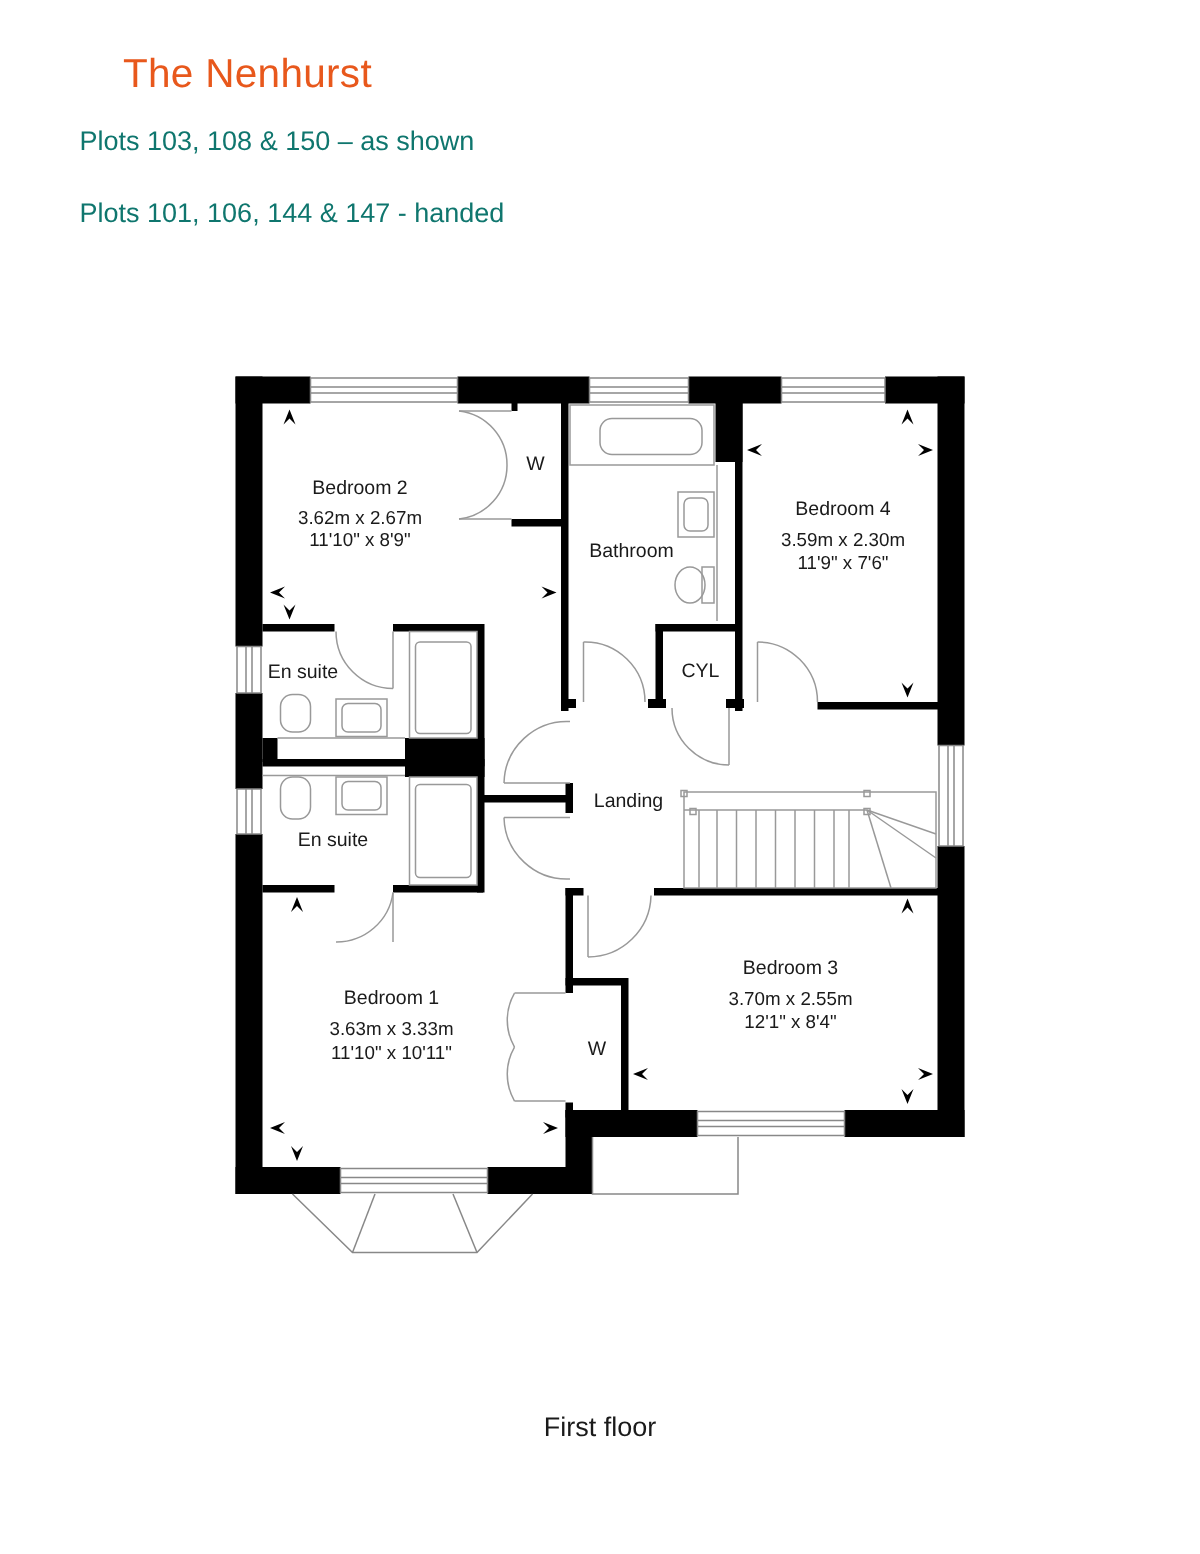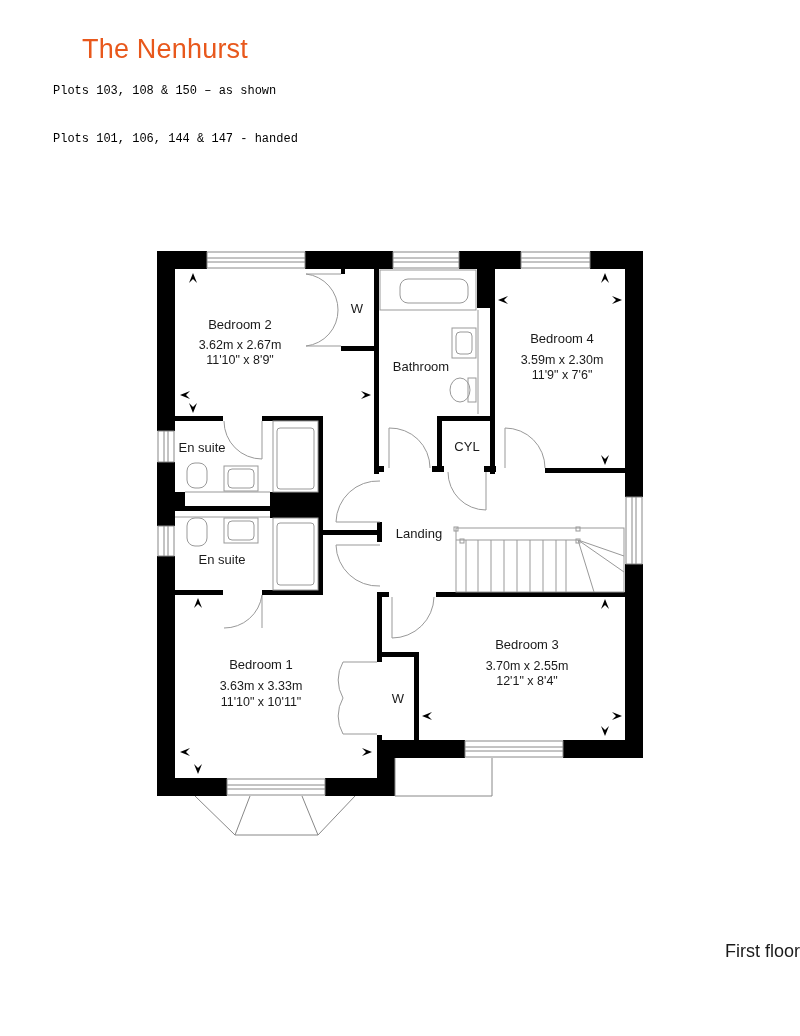--- a/index.html
+++ b/index.html
@@ -1,22 +1,22 @@
 <!DOCTYPE html>
 <html><head>
 <meta charset="utf-8">
 <style>
   html, body { margin:0; padding:0; background:#ffffff; }
   body { width:800px; height:1036px; position:relative; overflow:hidden; font-family:"Liberation Sans", sans-serif; color:#111; }
   .title { position:absolute; left:53px; top:34px; font-size:27px; font-weight:normal; letter-spacing:0.2px;margin-left:29px; }
-  .sub { position:absolute; left:53px; font-size:12px; color:#000000;font-family:Liberation Mono, monospace; }
+  .sub { position:absolute; left:53px; font-size:18px; color:#0f766e; }
   .sub1 { top:84px; }
   .sub2 { top:132px; }
   .plan { position:absolute; left:0; top:0; }
-  .caption { position:absolute; top:941px; left:0; width:800px; text-align:right; font-size:18px; color:#1a1a1a; }
+  .caption { position:absolute; top:941px; left:0; width:800px; text-align:center; font-size:18px; color:#1a1a1a; }
   svg text { font-family:"Liberation Sans", sans-serif; fill:#1a1a1a; }
   .rn { font-size:13px; }
   .dim { font-size:12.5px; }
 </style>
 </head>
 <body>
 
 <div class="title" style="color:#E8581C;">The Nenhurst</div>
 <div class="sub sub1">Plots 103, 108 &amp; 150 – as shown</div>
 <div class="sub sub2">Plots 101, 106, 144 &amp; 147 - handed</div>

